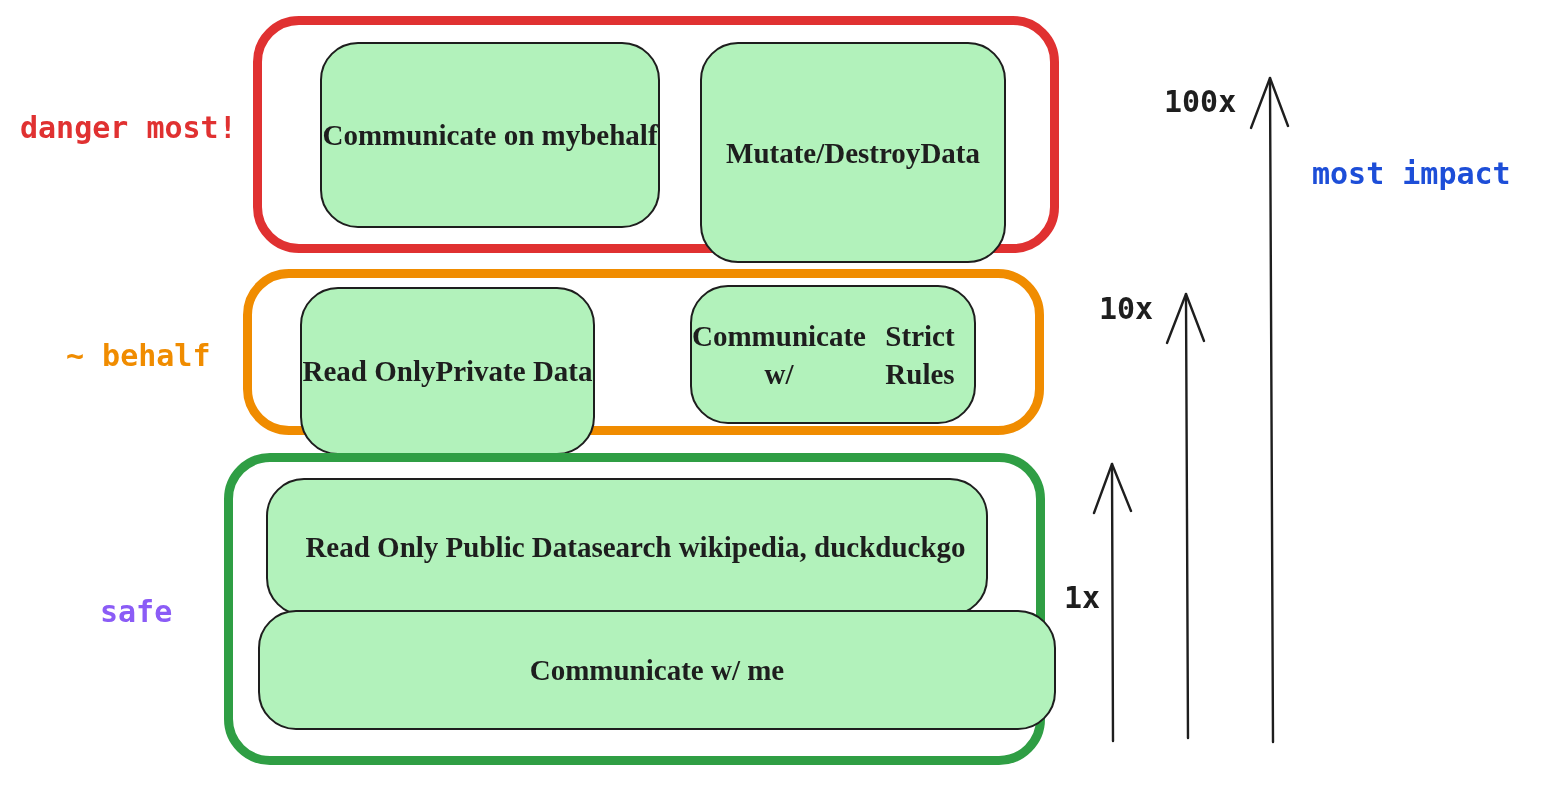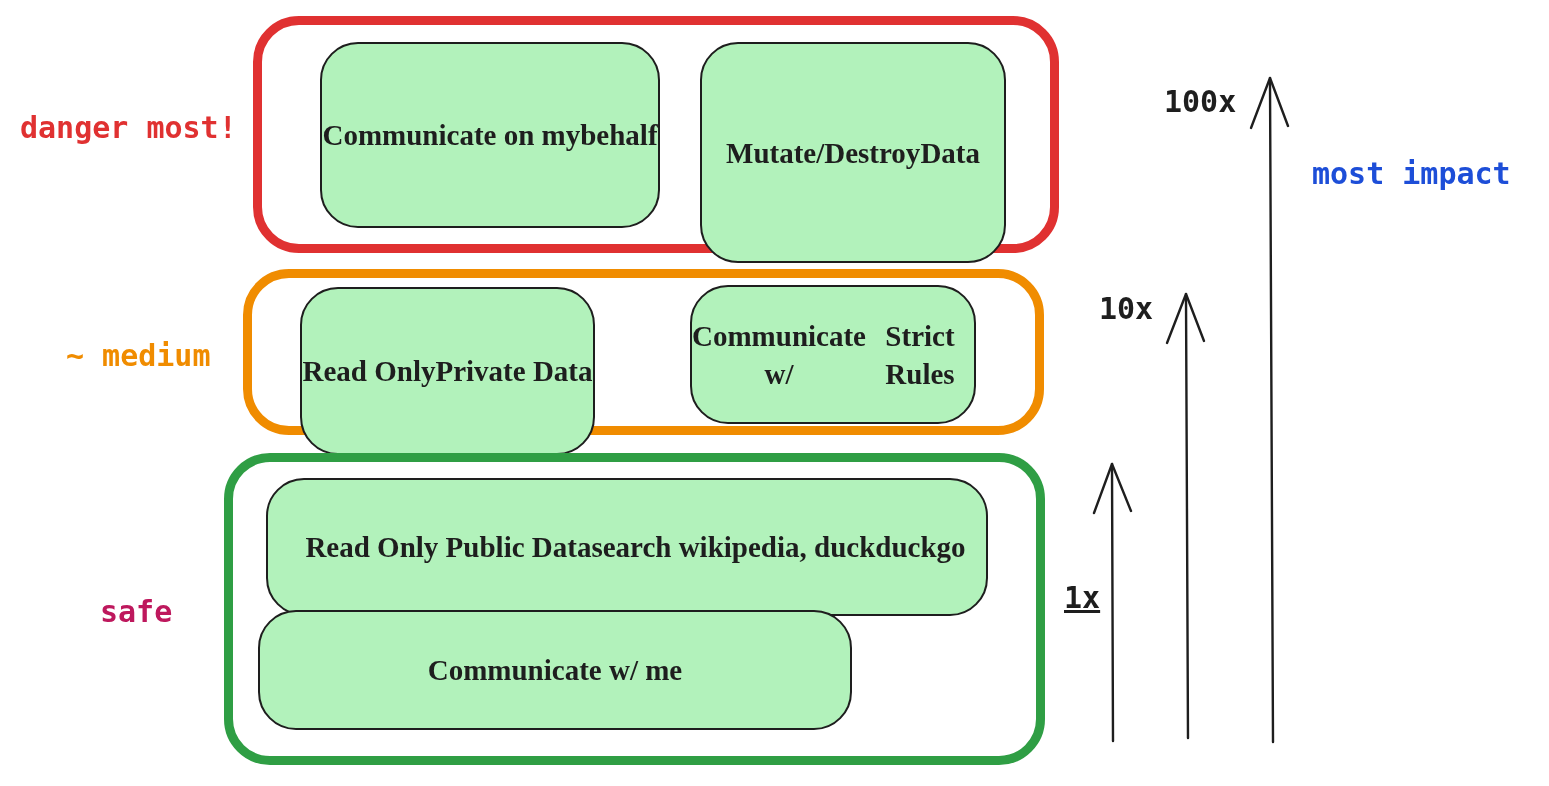--- a/index.html
+++ b/index.html
@@ -27,21 +27,21 @@
 
   .zone-label {
     position: absolute;
     font-size: 30px;
     font-weight: bold;
     white-space: nowrap;
     letter-spacing: 0px;
   }
   .label-danger { left: 20px;  top: 110px; color: #e03131; }
   .label-medium { left: 66px;  top: 338px; color: #f08c00; }
-  .label-safe   { left: 100px; top: 594px; color: #be185d; }
+  .label-safe   { left: 100px; top: 594px; color: #8b5cf6; }
 
   .perm-box {
     position: absolute;
     background: #b2f2bb;
     border: 2.5px solid #1e1e1e;
     border-radius: 38px;
     box-sizing: border-box;
     display: flex;
     flex-direction: row;
     align-items: center;
@@ -51,32 +51,32 @@
     font-size: 29px;
     font-weight: bold;
     line-height: 38px;
     font-family: Liberation Serif, serif;
   }
   .box-a { left: 320px; top: 42px;  width: 340px; height: 186px; }
   .box-b { left: 700px; top: 42px;  width: 306px; height: 221px; }
   .box-c { left: 300px; top: 287px; width: 295px; height: 168px; }
   .box-d { left: 690px; top: 285px; width: 286px; height: 139px; }
   .box-e { left: 266px; top: 478px; width: 722px; height: 138px; padding-left: 17px; }
-  .box-f { left: 258px; top: 610px; width: 594px; height: 120px; }
+  .box-f { left: 258px; top: 610px; width: 798px; height: 120px; }
 
   .arrow-label {
     position: absolute;
     font-size: 30px;
     font-weight: bold;
     color: #1e1e1e;
     white-space: nowrap;
   }
   .lbl-100x { left: 1164px; top: 84px;  }
   .lbl-10x  { left: 1099px; top: 291px; }
-  .lbl-1x   { left: 1064px; top: 580px; text-decoration: underline; }
+  .lbl-1x   { left: 1064px; top: 580px; }
 
   .impact-label {
     position: absolute;
     font-size: 30px;
     font-weight: bold;
     color: #1d4ed8;
     white-space: nowrap;
   }
   .lbl-most  { left: 1312px; top: 156px; }
   .lbl-least { left: 1320px; top: 685px; }
@@ -123,21 +123,21 @@
   <div class="perm-box box-a">
     <div>Communicate on my</div>
     <div>behalf</div>
   </div>
   <div class="perm-box box-b">
     <div>Mutate/Destroy</div>
     <div>Data</div>
   </div>
 
   <div class="zone zone-medium"></div>
-  <div class="zone-label label-medium">~ medium</div>
+  <div class="zone-label label-medium">~ behalf</div>
   <div class="perm-box box-c">
     <div>Read Only</div>
     <div>Private Data</div>
   </div>
   <div class="perm-box box-d">
     <div>Communicate w/</div>
     <div>Strict Rules</div>
   </div>
 
   <div class="zone zone-safe"></div>

